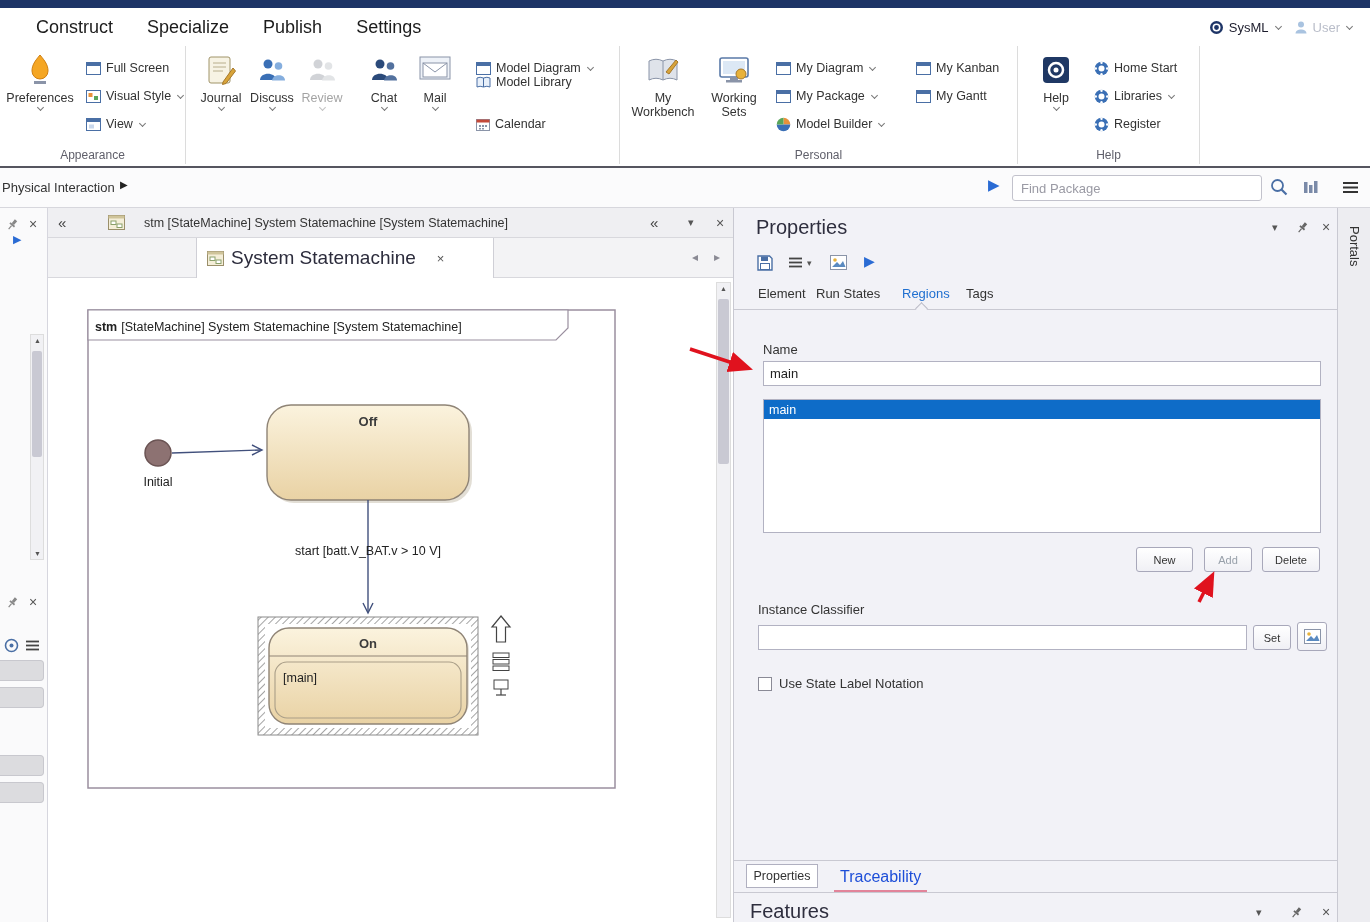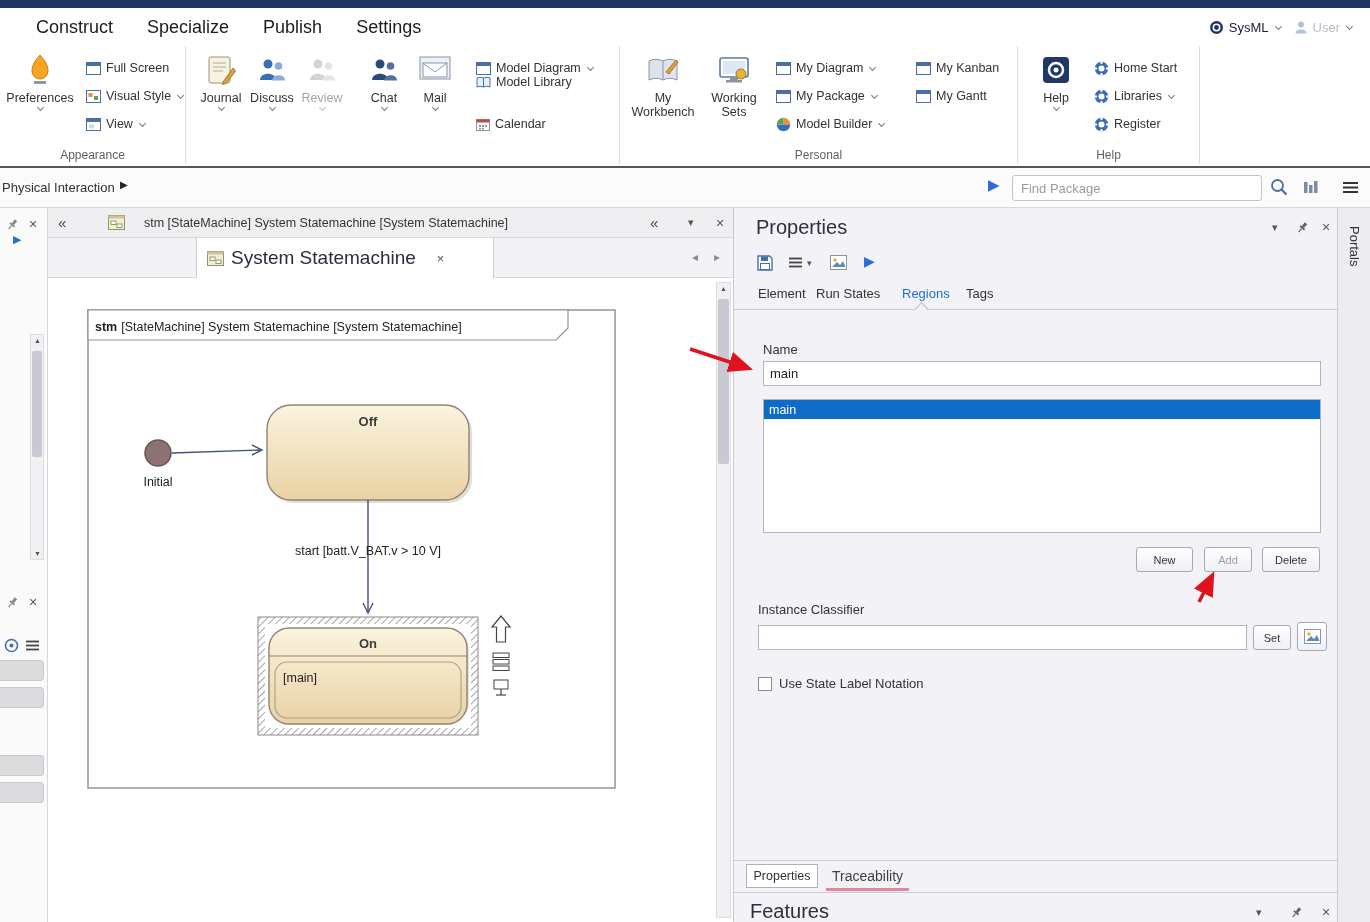--- a/index.html
+++ b/index.html
@@ -538,21 +538,21 @@
         </svg>
     </div>
 
     <div class="abs row" style="left:24px;top:468px;gap:7px">
       <span style="width:14px;height:14px;background:#fff;border:1px solid #8a8a96;display:inline-block"></span>
       <span style="font-size:13px;color:#333">Use State Label Notation</span>
     </div>
 
     <div class="hline" style="left:0;top:652px;width:604px"></div>
     <div class="abs" style="left:12px;top:656px;width:72px;height:24px;background:#fff;border:1px solid #b0b0c0;font-size:12.5px;color:#333;display:flex;align-items:center;justify-content:center">Properties</div>
-    <div class="abs" style="left:92px;top:658px;padding:2px 6px 4px 6px;font-size:14px;color:#404040;border-bottom:3px solid #e2849a">Traceability</div>
+    <div class="abs" style="left:100px;top:658px;padding:2px 6px 4px 6px;font-size:16px;color:#1d4ed8;border-bottom:3px solid #e2849a">Traceability</div>
 
     <div class="hline" style="left:0;top:684px;width:604px"></div>
     <span class="abs" style="left:16px;top:692px;font-size:20px;color:#2e2e3e">Features</span>
     <span class="abs glyph" style="left:522px;top:699px;font-size:11px">▾</span>
     <svg class="abs" style="left:556px;top:698px" width="13" height="13" viewBox="0 0 13 13">
         <g transform="rotate(40 6.5 6.5)">
           <rect x="5" y="1" width="3" height="5" fill="#666"></rect>
           <rect x="3.5" y="6" width="6" height="1.8" fill="#666"></rect>
           <line x1="6.5" y1="8" x2="6.5" y2="12.5" stroke="#666" stroke-width="1.2"></line>
         </g>

